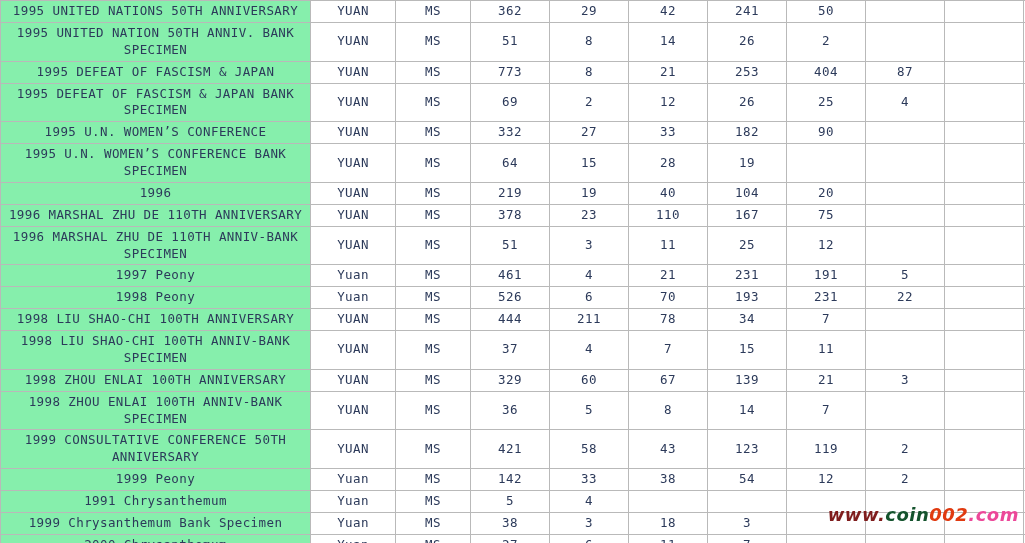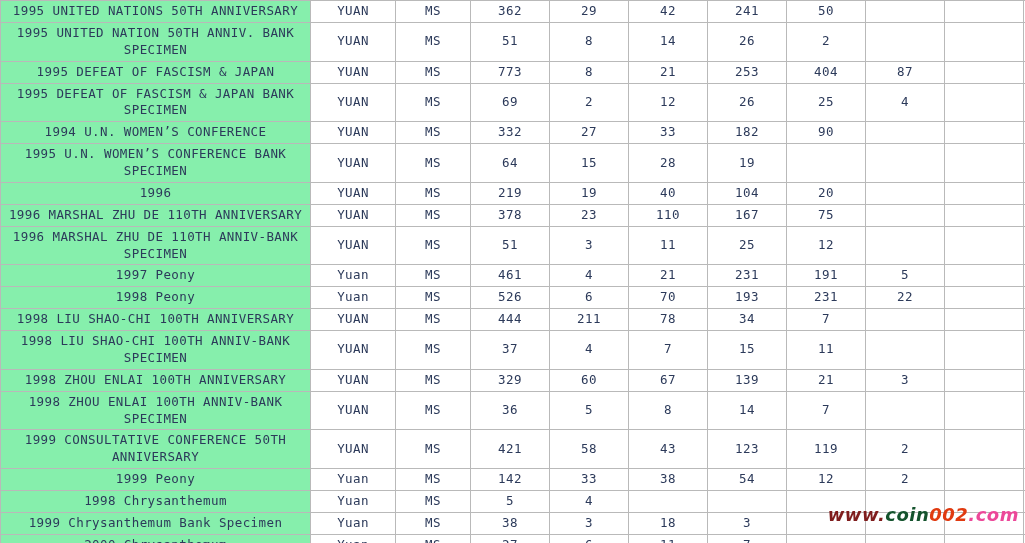--- a/index.html
+++ b/index.html
@@ -115,21 +115,21 @@
         <td class="c-n1">69</td>
         <td class="c-n2">2</td>
         <td class="c-n3">12</td>
         <td class="c-n4">26</td>
         <td class="c-n5">25</td>
         <td class="c-n6">4</td>
         <td class="c-n7"></td>
         <td class="c-n8"></td>
       </tr>
       <tr>
-        <td class="c-desc">1994 U.N. WOMEN’S CONFERENCE</td>
+        <td class="c-desc">1995 U.N. WOMEN’S CONFERENCE</td>
         <td class="c-denom">YUAN</td>
         <td class="c-grade">MS</td>
         <td class="c-n1">332</td>
         <td class="c-n2">27</td>
         <td class="c-n3">33</td>
         <td class="c-n4">182</td>
         <td class="c-n5">90</td>
         <td class="c-n6"></td>
         <td class="c-n7"></td>
         <td class="c-n8"></td>
@@ -284,21 +284,21 @@
         <td class="c-n1">142</td>
         <td class="c-n2">33</td>
         <td class="c-n3">38</td>
         <td class="c-n4">54</td>
         <td class="c-n5">12</td>
         <td class="c-n6">2</td>
         <td class="c-n7"></td>
         <td class="c-n8"></td>
       </tr>
       <tr>
-        <td class="c-desc">1998 Chrysanthemum</td>
+        <td class="c-desc">1991 Chrysanthemum</td>
         <td class="c-denom">Yuan</td>
         <td class="c-grade">MS</td>
         <td class="c-n1">5</td>
         <td class="c-n2">4</td>
         <td class="c-n3"></td>
         <td class="c-n4"></td>
         <td class="c-n5"></td>
         <td class="c-n6"></td>
         <td class="c-n7"></td>
         <td class="c-n8"></td>

